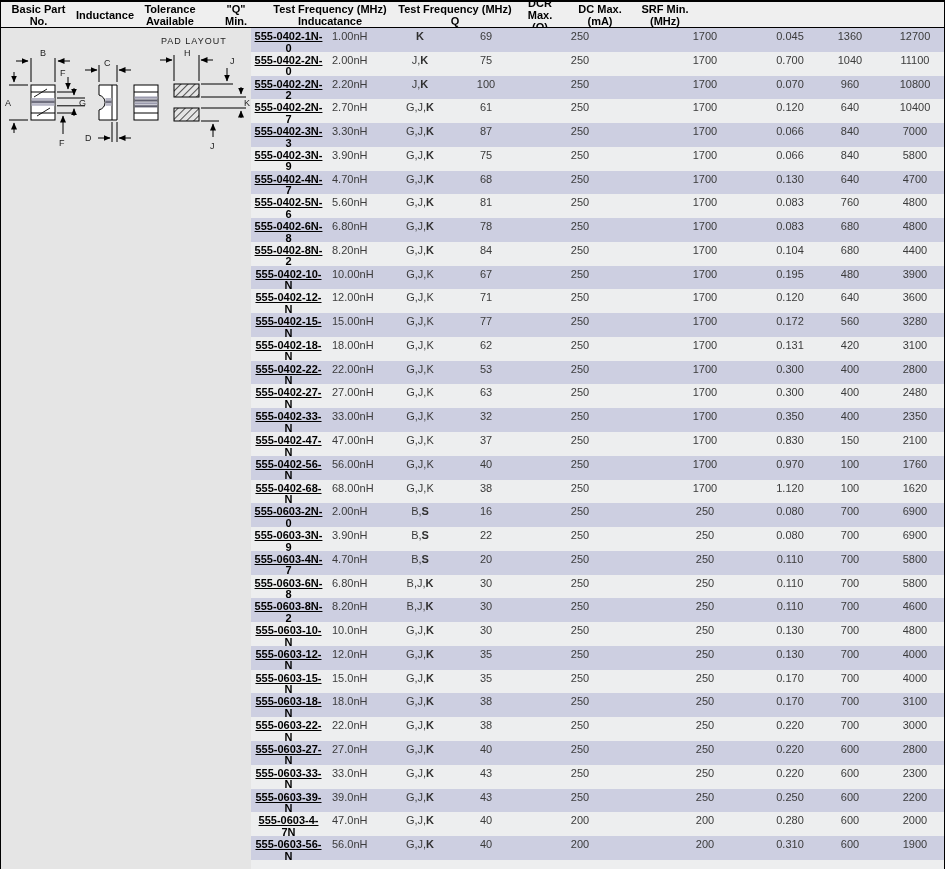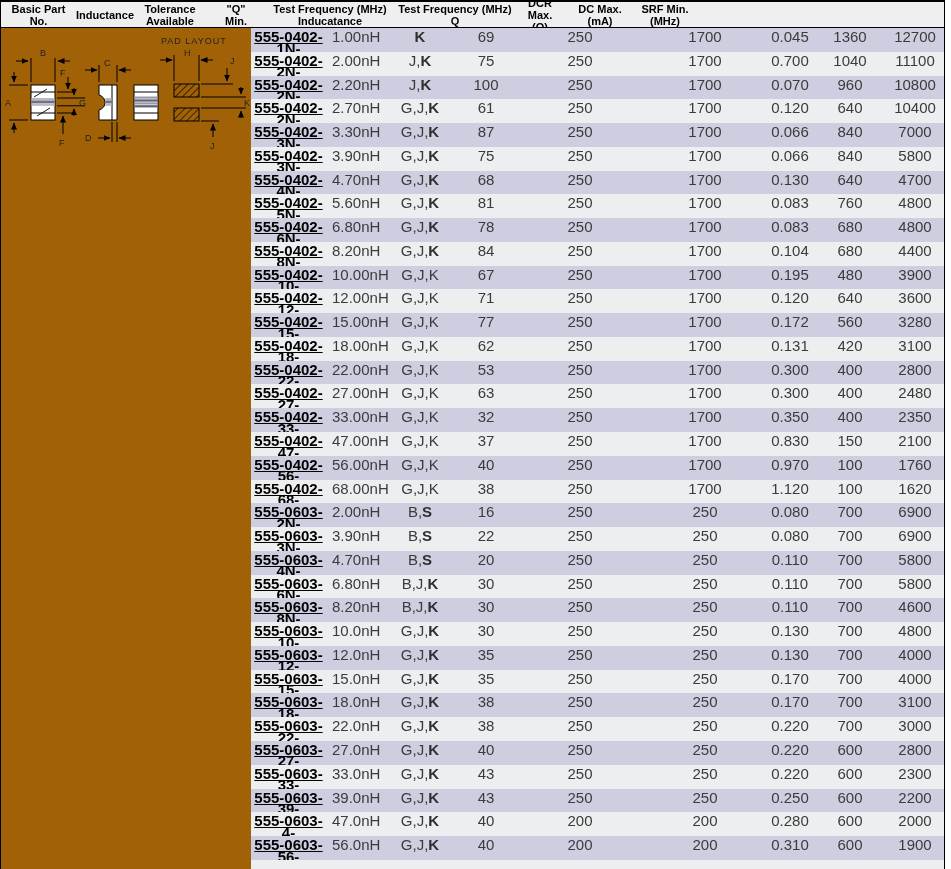--- a/index.html
+++ b/index.html
@@ -12,23 +12,23 @@
   .thead{display:flex;height:25px;background:#EFEFEF;border-bottom:1px solid #000;}
   .th{display:flex;flex-direction:column;justify-content:center;align-items:center;
       font-size:11px;font-weight:bold;color:#000;line-height:12px;text-align:center;}
   .th span{display:block;}
   
   .w-figure{width:250px;} .w-part{width:75px;text-align:right;} .w-ind{width:58px;justify-content:center;} .w-tol{width:72px;}
   .w-q{width:60px;} .w-tfi{width:128px;} .w-tfq{width:122px;} .w-dcr{width:48px;}
   .w-dc{width:72px;} .w-srf{width:58px;text-align:center;}
   
   .tbody{display:flex;}
-  .figure-cell{width:250px;background:#a16207;flex:none;}
+  .figure-cell{width:250px;background:#e5e5e5;flex:none;}
   .rows{width:693px;flex:none;}
-  .row{display:flex;height:23.77px;font-size:15px;line-height:11.5px;color:#3b3b3b;overflow:hidden;}
+  .row{display:flex;height:23.77px;font-size:11px;line-height:11.5px;color:#3b3b3b;overflow:hidden;}
   .row.lav{background:#CDCFE1;}
   .row.gray{background:#EDEEEF;}
   .cell{box-sizing:border-box;padding-top:3px;text-align:center;}
   .c-part{width:75px;}
   .c-ind{width:58px;text-align:left;padding-left:6px;}
   .c-tol{width:72px;}
   .c-q{width:60px;}
   .c-tfi{width:128px;}
   .c-tfq{width:122px;}
   .c-dcr{width:48px;}

